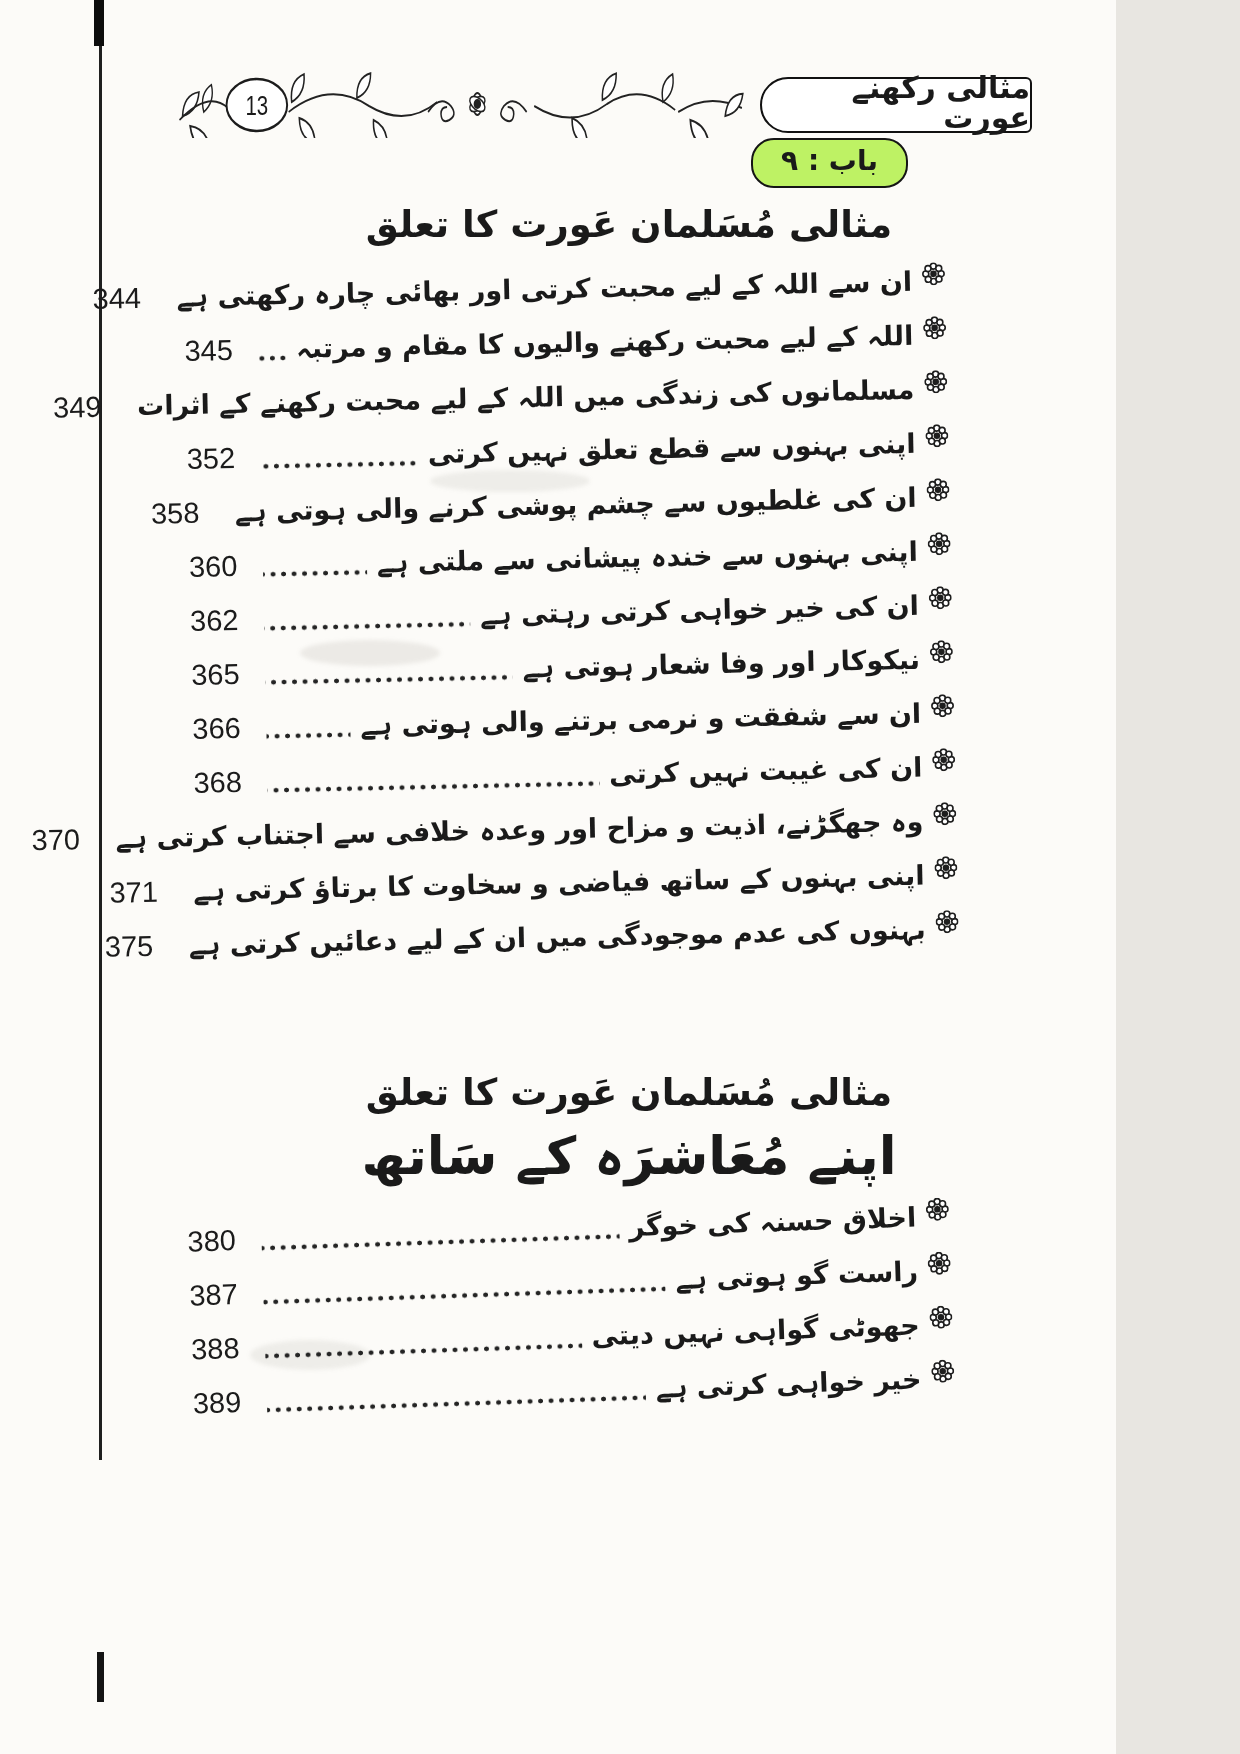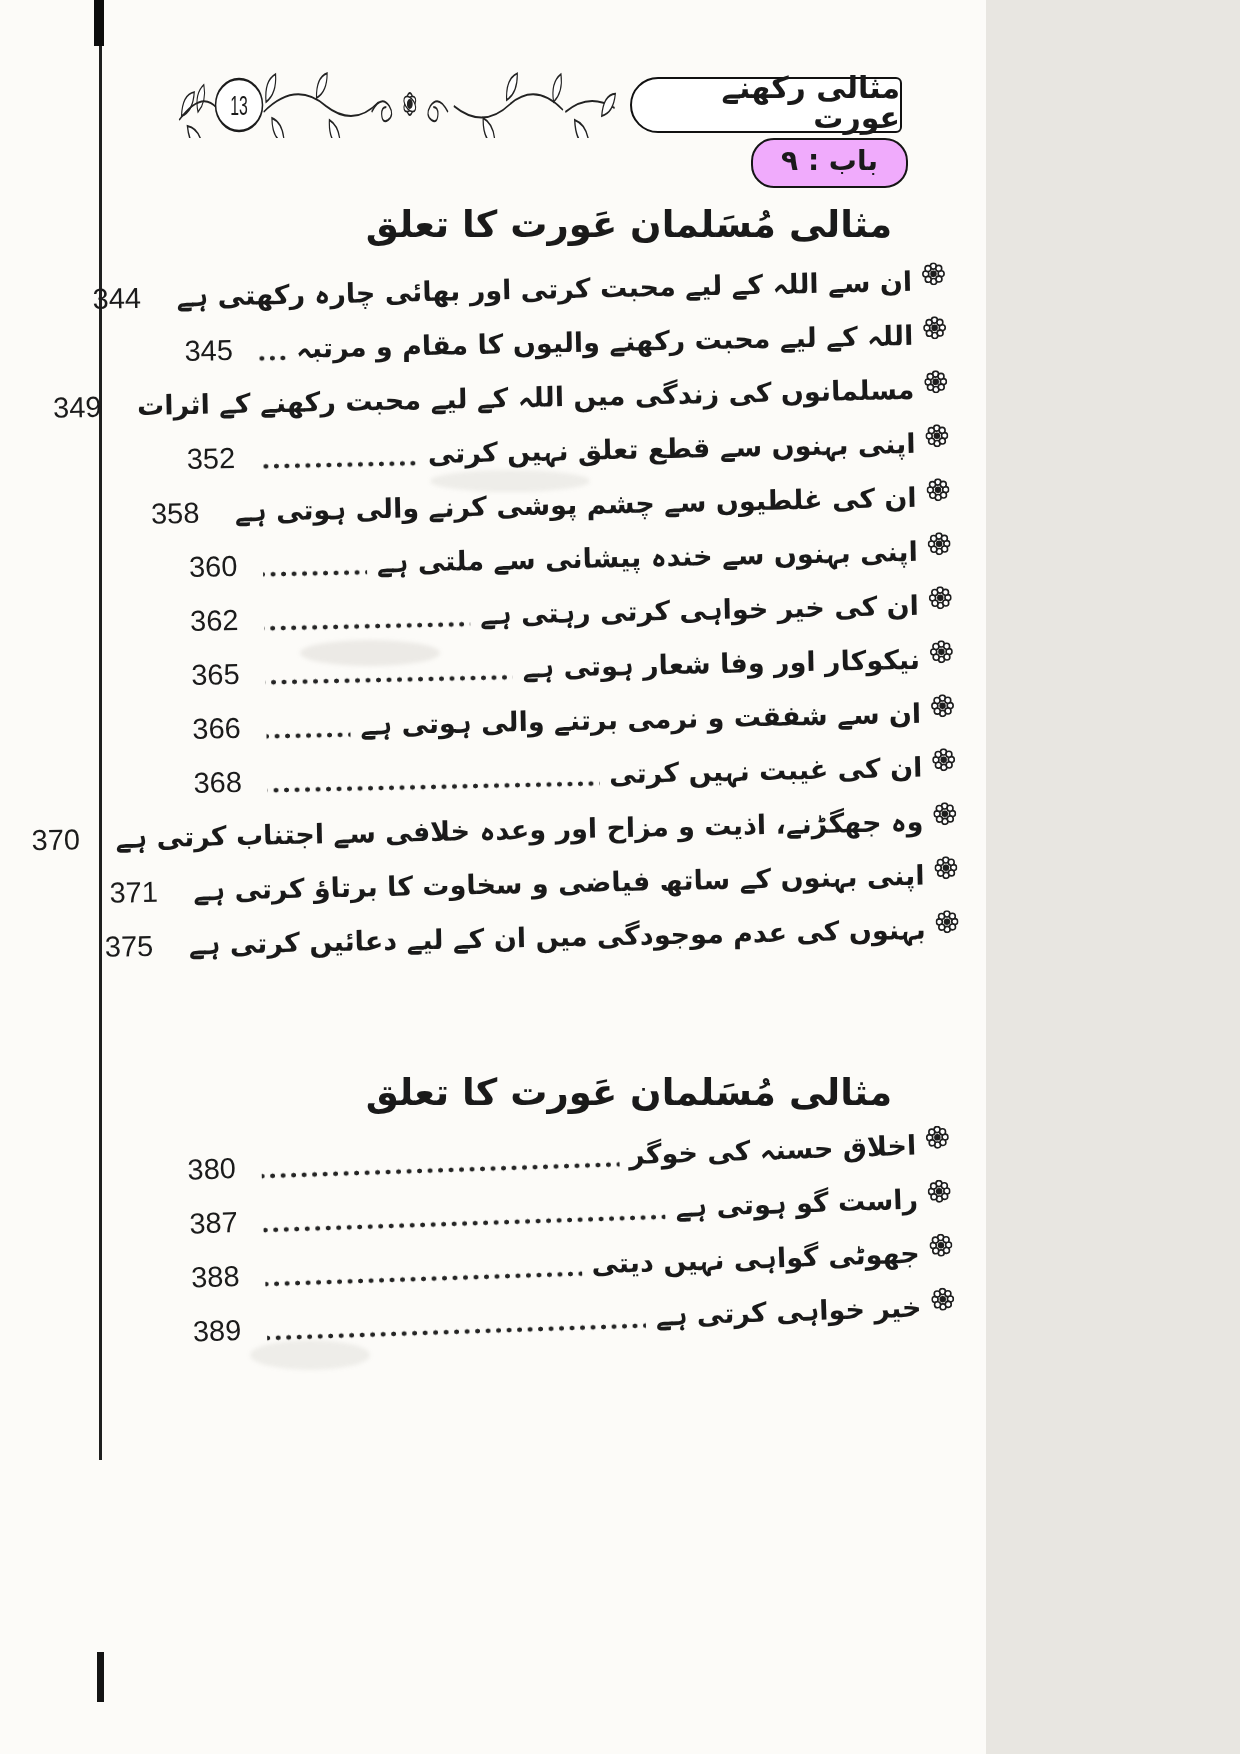--- a/index.html
+++ b/index.html
@@ -1,17 +1,17 @@
 <!DOCTYPE html>
 <html lang="ur"><head>
 <meta charset="utf-8">
 <style>
   html, body { margin:0; padding:0; background:#e8e6e1; }
   .page {
-    position:relative; width:986px; height:1754px;
+    position:relative; width:1116px; height:1754px;
     background:#fcfbf8; overflow:hidden;
     font-family:"DejaVu Sans", sans-serif; color:#1a1a1a;text-decoration:underline;
   }
   
   .edge-line   { position:absolute; left:99px;  top:0;      width:3px;  height:1460px; background:#1f1f1f; }
   .mark-top    { position:absolute; left:94px;  top:0;      width:10px; height:46px;   background:#0d0d0d; }
   .mark-bottom { position:absolute; left:97px;  top:1652px; width:7px;  height:50px;   background:#141414; }
   .smudge { position:absolute; border-radius:50%; filter:blur(2px); }
   .sm1 { left:300px; top:640px;  width:140px; height:26px; background:rgba(120,115,105,.12); }
   .sm2 { left:250px; top:1340px; width:120px; height:30px; background:rgba(120,115,105,.10); }
@@ -28,21 +28,21 @@
     background:#fff; direction:rtl;
   }
   .book-title-badge span { font-size:30px; font-weight:700; line-height:1; transform:translateY(-2px); }
 
   
   .content { position:absolute; top:138px; left:190px; width:762px; }
 
   .chapter-badge {
     width:fit-content; margin:0 44px 0 auto; direction:rtl;
     border:2.5px solid #151515; border-radius:23px;
-    padding:3px 28px 7px 28px; background:#f0abfc;
+    padding:3px 28px 7px 28px; background:#bef264;
     font-size:28px; font-weight:700; line-height:1.3;
   }
   .titles { transform:translateX(58px); text-align:center; direction:rtl;margin-top:10px; }
   .title-sm { margin:6px 0 0 0; font-size:37px; font-weight:700; line-height:1.45; }
   .title-lg { margin:0; font-size:52px; font-weight:700; line-height:1.4; }
 
   
   .toc-list { margin-top:10px; }
   .tilt-1 { transform:rotate(-1.2deg); }
   .tilt-2 { transform:rotate(-1.9deg); }
@@ -402,20 +402,21 @@
             <span class="entry-page">375</span>
           </div>
         </div>
     </section>
 
     <div class="gap-ch10"></div>
 
     <section>
       <div class="titles">
         <div class="title-sm">مثالی مُسَلمان عَورت کا تعلق</div>
+        <div class="title-lg">اپنے مُعَاشرَہ کے سَاتھ</div>
       </div>
       <div class="toc-list tilt-2">
 
           <div class="toc-row">
             <span class="bullet">
               <svg width="23" height="23" viewBox="0 0 24 24">
                 <g stroke="#1e1e1e" stroke-width="1.7" fill="#fff">
                   <circle cx="12" cy="4" r="3.1"></circle>
                   <circle cx="12" cy="20" r="3.1"></circle>
                   <circle cx="4" cy="12" r="3.1"></circle>

